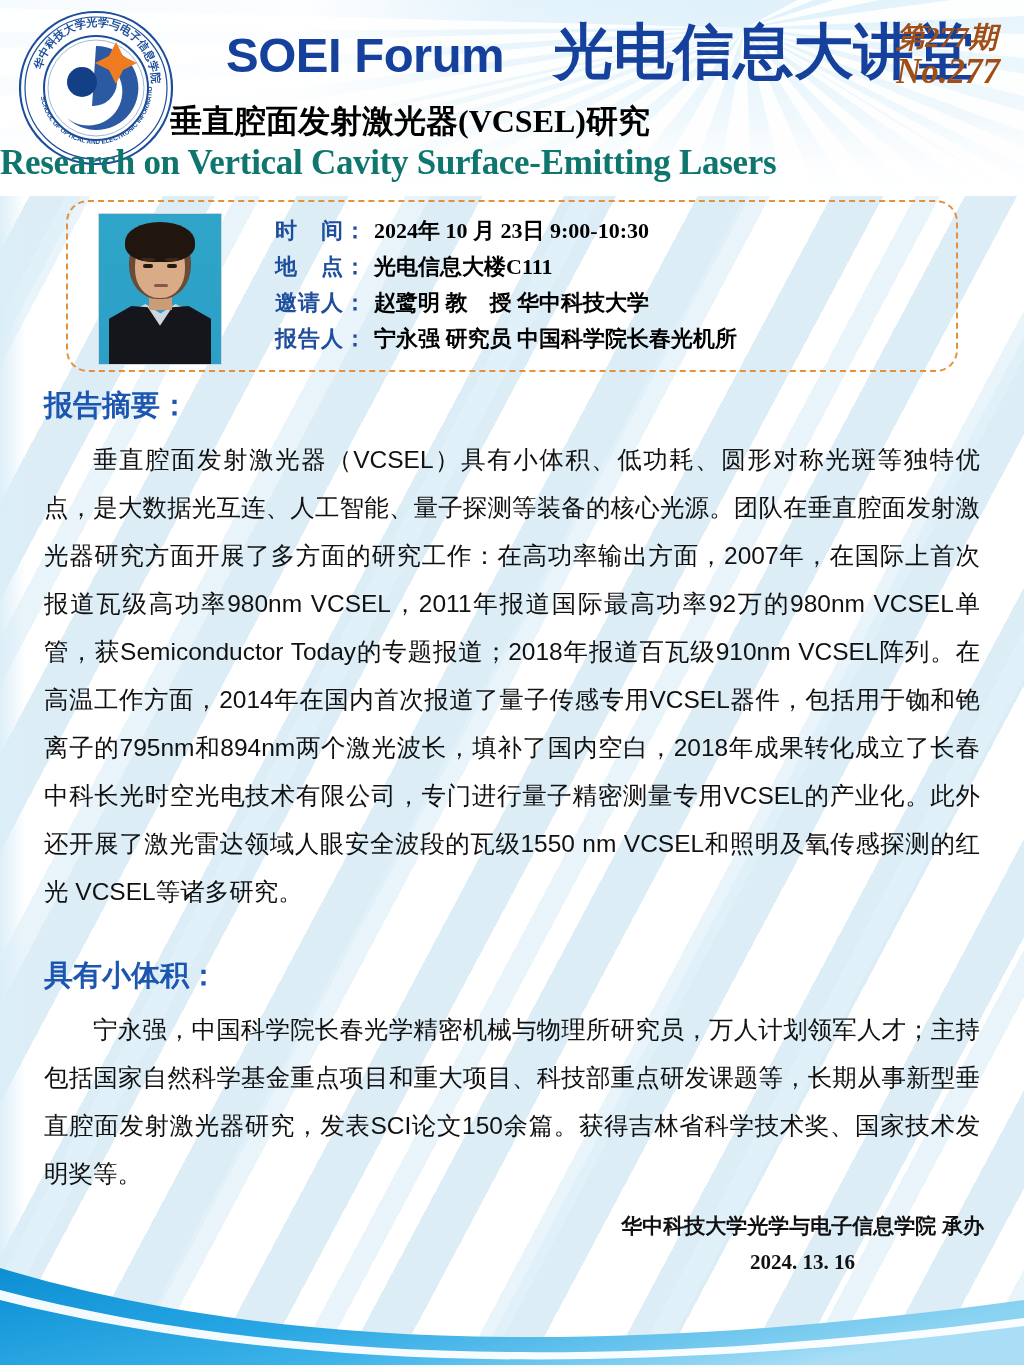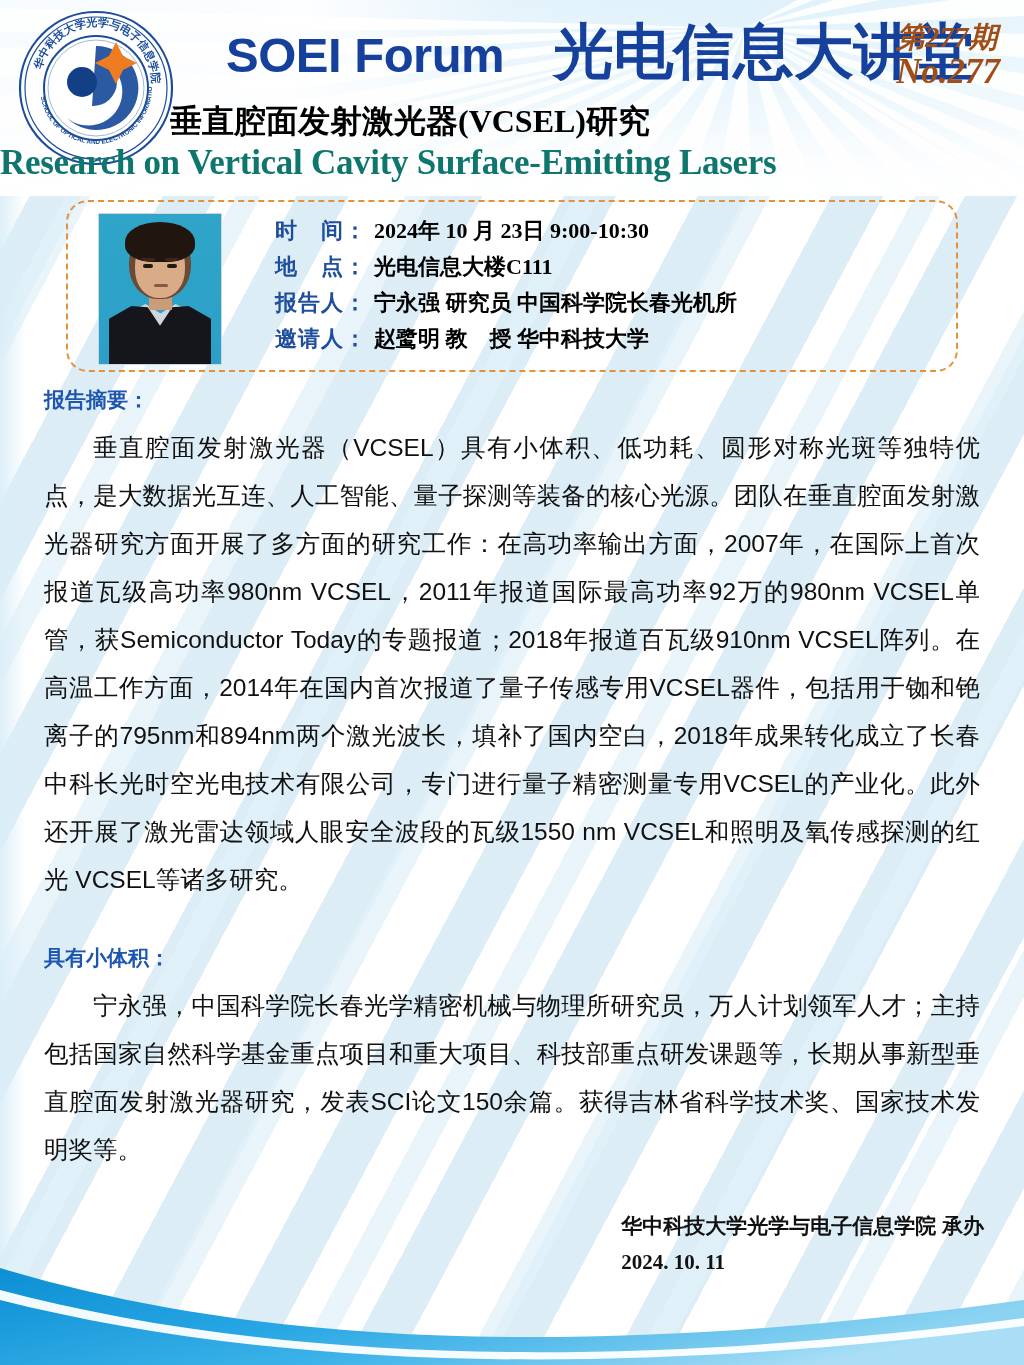--- a/index.html
+++ b/index.html
@@ -161,35 +161,35 @@
     color:#000;font-weight:bold;
     font-family:"Liberation Serif","DejaVu Serif",serif;
     font-size:22px;white-space:nowrap;
   }
 
   
   .content{position:absolute;left:0;top:386px;width:1024px;z-index:4;}
   .sec-head{
     color:#1D56B0;font-weight:bold;
     font-family:Liberation Serif, serif;
-    font-size:21px;margin-left:44px;
+    font-size:29px;margin-left:44px;
   }
   .para{
     margin:10px 44px 0 44px;
     font-family:"Liberation Sans","DejaVu Sans",sans-serif;
     font-size:24.5px;line-height:48px;color:#111;
     text-align:justify;text-justify:inter-ideograph;
     text-indent:2em;
     word-break:break-word;
   }
   .gap{height:40px;}
 
   
   .footer-text{
-    position:absolute;right:40px;top:1212px;z-index:6;text-align:left;
+    position:absolute;right:40px;top:1212px;z-index:6;text-align:center;
   }
   .footer-org{
     font-family:"Liberation Sans","DejaVu Sans",sans-serif;
     font-weight:bold;font-size:21px;color:#111;white-space:nowrap;
   }
   .footer-date{
     margin-top:10px;
     font-family:"Liberation Serif","DejaVu Serif",serif;
     font-weight:bold;font-size:21px;color:#111;white-space:nowrap;
   }
@@ -302,43 +302,43 @@
     <div class="infolist">
       <div class="inforow">
         <span class="infolabel">时　间：</span>
         <span class="infoval">2024年 10 月 23日  9:00-10:30</span>
       </div>
       <div class="inforow">
         <span class="infolabel">地　点：</span>
         <span class="infoval">光电信息大楼C111</span>
       </div>
       <div class="inforow">
+        <span class="infolabel">邀请人：</span>
+        <span class="infoval">赵鹭明  教　授   华中科技大学</span>
+      </div>
+      <div class="inforow">
         <span class="infolabel">报告人：</span>
         <span class="infoval">宁永强  研究员   中国科学院长春光机所</span>
-      </div>
-      <div class="inforow">
-        <span class="infolabel">邀请人：</span>
-        <span class="infoval">赵鹭明  教　授   华中科技大学</span>
       </div>
     </div>
   </div>
 
   <div class="content">
     <div class="sec-head">报告摘要：</div>
     <div class="para">垂直腔面发射激光器（VCSEL）具有小体积、低功耗、圆形对称光斑等独特优点，是大数据光互连、人工智能、量子探测等装备的核心光源。团队在垂直腔面发射激光器研究方面开展了多方面的研究工作：在高功率输出方面，2007年，在国际上首次报道瓦级高功率980nm VCSEL，2011年报道国际最高功率92万的980nm VCSEL单管，获Semiconductor Today的专题报道；2018年报道百瓦级910nm VCSEL阵列。在高温工作方面，2014年在国内首次报道了量子传感专用VCSEL器件，包括用于铷和铯离子的795nm和894nm两个激光波长，填补了国内空白，2018年成果转化成立了长春中科长光时空光电技术有限公司，专门进行量子精密测量专用VCSEL的产业化。此外还开展了激光雷达领域人眼安全波段的瓦级1550 nm VCSEL和照明及氧传感探测的红光 VCSEL等诸多研究。</div>
 
     <div class="gap"></div>
 
     <div class="sec-head">具有小体积：</div>
     <div class="para">宁永强，中国科学院长春光学精密机械与物理所研究员，万人计划领军人才；主持包括国家自然科学基金重点项目和重大项目、科技部重点研发课题等，长期从事新型垂直腔面发射激光器研究，发表SCI论文150余篇。获得吉林省科学技术奖、国家技术发明奖等。</div>
   </div>
 
   <div class="footer-text">
     <div class="footer-org">华中科技大学光学与电子信息学院 承办</div>
-    <div class="footer-date">2024. 10. 11</div>
+    <div class="footer-date">2024. 13. 16</div>
   </div>
 
   <svg class="wave" viewBox="0 0 1024 215" preserveAspectRatio="none">
     <defs>
       <linearGradient id="wv1" x1="0" y1="0" x2="1" y2="0.4">
         <stop offset="0%" stop-color="#0E8FD4"></stop>
         <stop offset="45%" stop-color="#27A7E4"></stop>
         <stop offset="100%" stop-color="#8CD3F2"></stop>
       </linearGradient>
       <linearGradient id="wv2" x1="0" y1="0" x2="1" y2="0.3">

